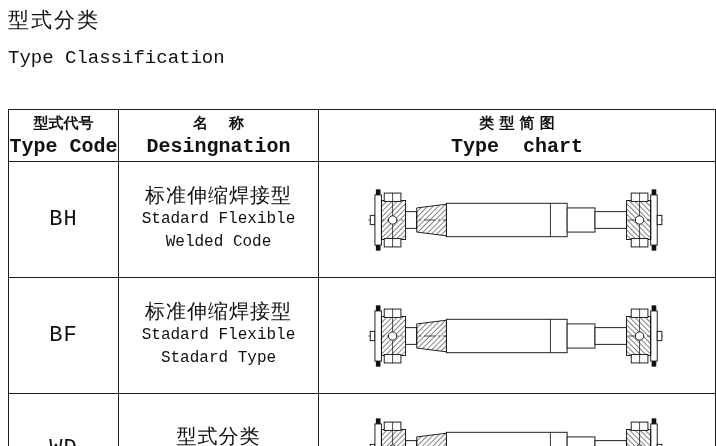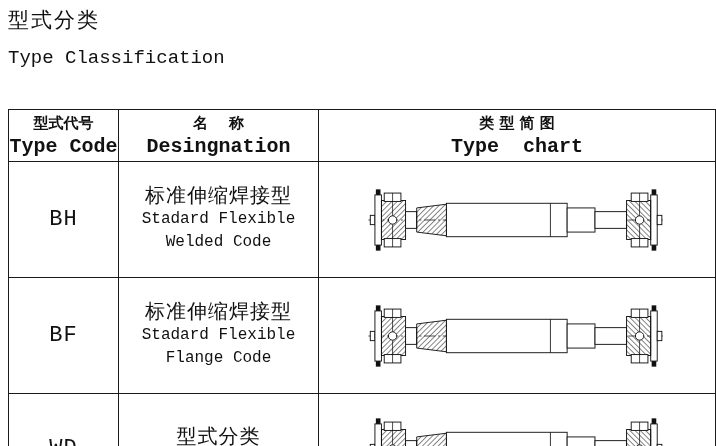--- a/index.html
+++ b/index.html
@@ -118,21 +118,21 @@
         <svg class="shaft" viewBox="0 0 320 84">
             <use href="#shaft-sym"></use>
           </svg>
       </td>
     </tr>
     <tr class="row-2">
       <td class="code-cell">BF</td>
       <td>
         <div class="name-zh">标准伸缩焊接型</div>
         <div class="name-en">Stadard Flexible</div>
-        <div class="name-en">Flange Code</div>
+        <div class="name-en">Stadard Type</div>
       </td>
       <td>
         <svg class="shaft" viewBox="0 0 320 84">
             <use href="#shaft-sym"></use>
           </svg>
       </td>
     </tr>
     <tr class="row-3">
       <td class="code-cell">WD</td>
       <td>

